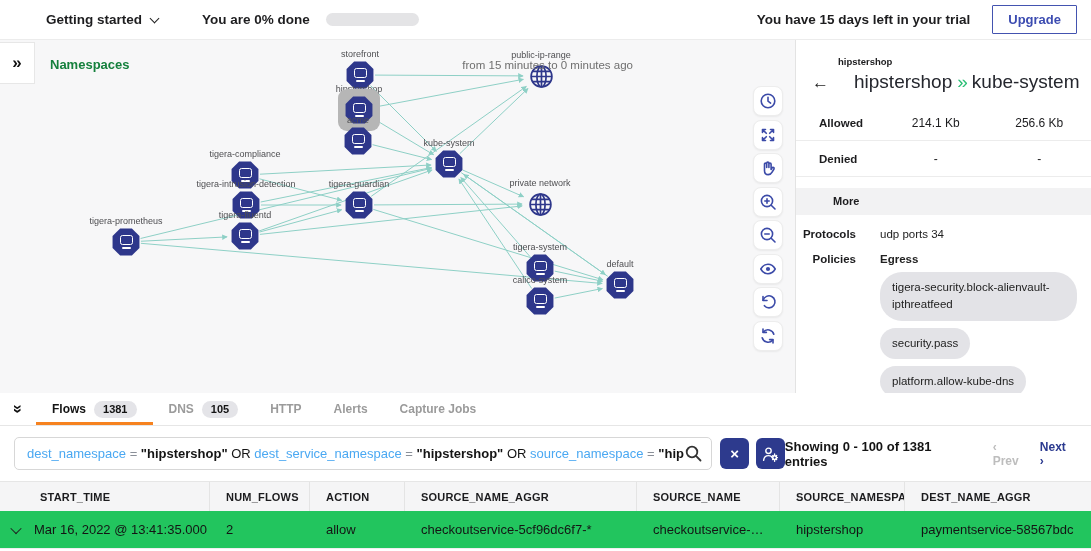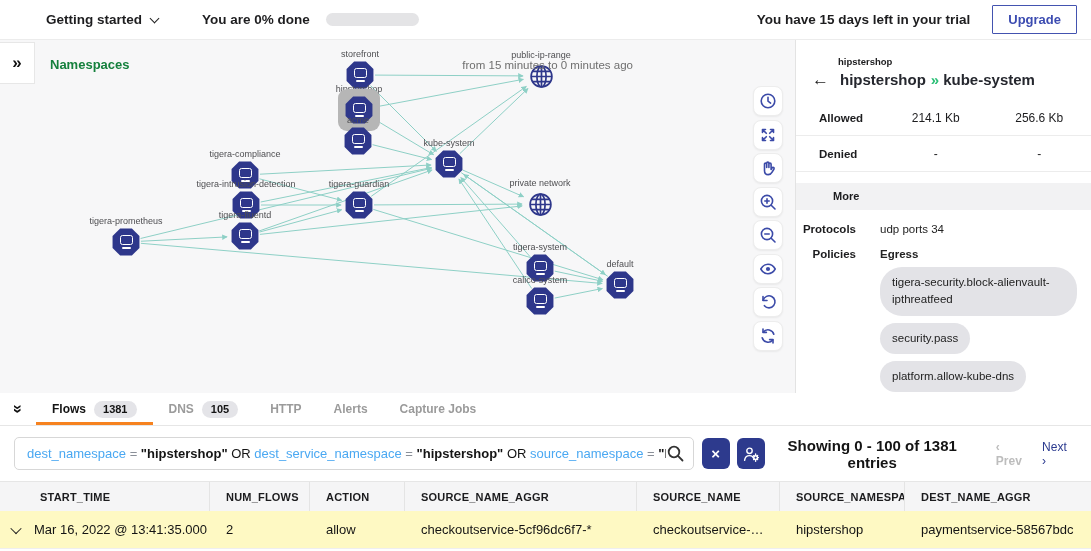--- a/index.html
+++ b/index.html
@@ -37,21 +37,21 @@
 
   .graph-toolbar { position:absolute; right:12px; top:46px; display:flex; flex-direction:column; gap:3.5px; }
   .tool-btn { width:30px; height:30px; background:#fff; border:1px solid #ededed; border-radius:8px; box-shadow:0 1px 2px rgba(0,0,0,.06); display:flex; align-items:center; justify-content:center; cursor:pointer; }
   .tool-btn svg { stroke:#3b4aa8; fill:none; stroke-width:1.6; stroke-linecap:round; stroke-linejoin:round; }
 
   
   .side-panel { position:absolute; left:795px; top:0; width:296px; height:353px; background:#fff; border-left:1px solid #e3e3e3; overflow:hidden; }
   .sp-breadcrumb { margin:16px 0 2px 42px; font-size:9.5px; font-weight:bold; color:#1c1c1e; }
   .sp-title-row { display:flex; align-items:center; padding:2px 0 12px 16px; }
   .back-arrow { font-size:17px; color:#222; cursor:pointer; line-height:1; }
-  .sp-title { font-size:15px; font-weight:bold; color:#25272e; margin-left:11px; }
+  .sp-title { font-size:19px; font-weight:normal; color:#25272e; margin-left:25px; }
   .sp-title .sep { color:#2bbf76; margin:0 5px; letter-spacing:-1px; }
   .stats-header { display:flex; background:#f4f4f5; height:28px; align-items:center; font-size:10px; font-weight:bold; color:#1c1c1e; }
   .stats-row { display:flex; height:36px; align-items:center; font-size:12px; border-bottom:1px solid #ececec; }
   .stats-row .lbl { font-weight:bold; font-size:11.5px; }
   .col-lbl { width:88px; padding-left:23px; }
   .col-val { flex:1; text-align:center; }
   .more-bar { background:#f2f2f3; height:27px; line-height:27px; padding-left:37px; font-size:11px; font-weight:bold; color:#1c1c1e; margin-top:11px; }
   .kv-row { display:flex; margin-top:13px; font-size:11.5px; }
   .kv-label { width:60px; text-align:right; font-weight:bold; color:#1c1c1e; flex:0 0 60px; }
   .kv-value { margin-left:24px; color:#222; }
@@ -72,31 +72,31 @@
   .query-text { flex:1; overflow:hidden; font-size:13px; }
   .q-field { color:#4aa8f2; }
   .q-op { color:#8a8f98; }
   .q-val { color:#141414; font-weight:bold; }
   .q-kw { color:#141414; }
   .query-box svg { stroke:#333; fill:none; stroke-width:1.8; stroke-linecap:round; flex:0 0 auto; }
   .sq-btn { width:29px; height:31px; border:none; border-radius:6px; background:#2d3a8d; color:#fff; display:flex; align-items:center; justify-content:center; cursor:pointer; }
   .sq-btn.close { margin-left:8px; font-size:15px; font-weight:bold; }
   .sq-btn.user { margin-left:7px; }
   .sq-btn.user svg { stroke:#fff; fill:none; stroke-width:1.4; stroke-linecap:round; }
-  .showing { margin-left:auto; font-size:15px; font-weight:bold; color:#141414;text-align:center; }
+  .showing { margin-left:auto; font-size:13px; font-weight:bold; color:#141414; }
   .pg-prev { margin-left:16px; font-size:12px; font-weight:bold; color:#bdbdbd; cursor:default; }
-  .pg-next { margin-left:14px; margin-right:4px; font-size:12px; font-weight:normal; color:#2b3a8f; cursor:pointer; }
+  .pg-next { margin-left:14px; margin-right:4px; font-size:12px; font-weight:bold; color:#2b3a8f; cursor:pointer; }
 
   
   .ftable { border-top:1px solid #e6e6e6; }
   .thead { display:flex; height:29px; background:#f5f5f6; }
   .th { font-size:11px; font-weight:bold; color:#1c1c1e; letter-spacing:.2px; display:flex; align-items:center; padding-left:16px; border-right:1px solid #e4e4e4; overflow:hidden; white-space:nowrap; }
   .th:first-child { padding-left:40px; }
   .th:last-child { border-right:none; }
-  .trow { display:flex; height:38px; background:#fef9c3; border-bottom:1px solid #efefef; }
+  .trow { display:flex; height:38px; background:#22c55e; border-bottom:1px solid #efefef; }
   .td { font-size:13px; color:#141414; display:flex; align-items:center; padding-left:16px; overflow:hidden; white-space:nowrap; }
   .td:first-child { padding-left:12px; }
   .row-chev { width:8px; height:8px; border-right:1.8px solid #222; border-bottom:1.8px solid #222; display:inline-block; transform:rotate(45deg) translate(-1px,-1px); margin-right:14px; cursor:pointer; flex:0 0 auto; }
 </style>
 </head>
 <body>
 
 <div class="topbar">
   <span class="gs-label"><span>Getting started</span><span class="chev"></span></span>
   <span class="done-label">You are 0% done</span>

